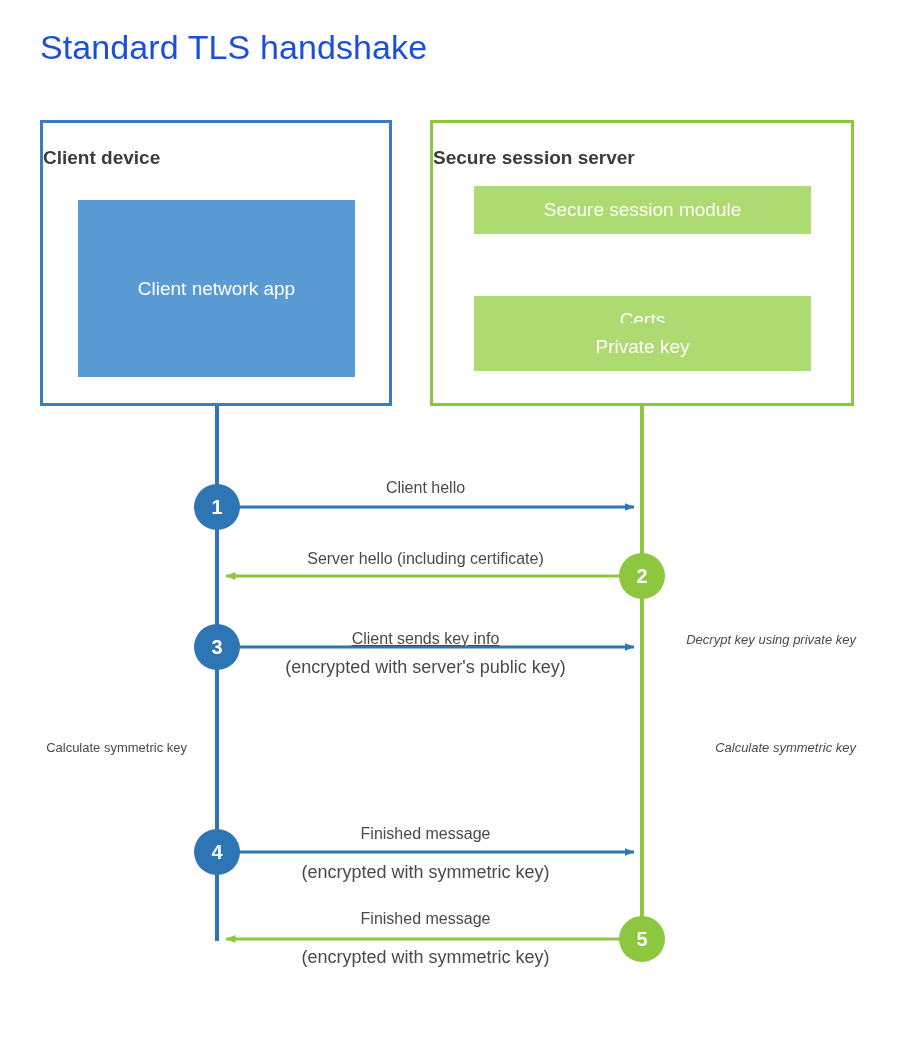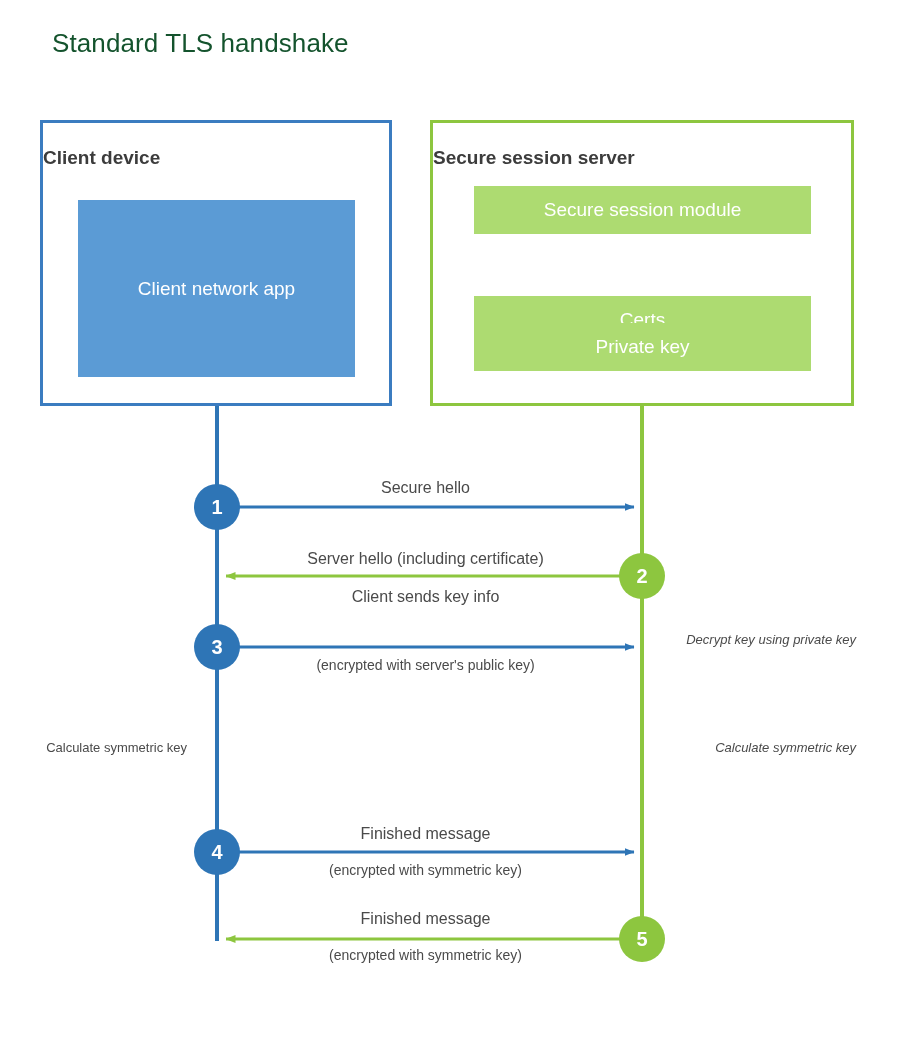--- a/index.html
+++ b/index.html
@@ -19,26 +19,25 @@
     left: 0; top: 0;
     width: 900px;
     height: 1058px;
   }
 
   
   .page-title {
     position: absolute;
     left: 40px;
     top: 28px;
-    font-size: 26px;
+    font-size: 34px;
     font-weight: 300;
-    color: #14532d;
+    color: #1d4ed8;
     letter-spacing: 0.1px;
     white-space: nowrap;
-    margin-left: 12px;
   }
 
   
   .party-box {
     position: absolute;
     background: #ffffff;
     box-sizing: border-box;
   }
   .party-box.client {
     left: 40px; top: 120px;
@@ -117,21 +116,21 @@
   .msg-label {
     position: absolute;
     font-size: 16px;
     color: #4a4a4a;
     text-align: center;
     white-space: nowrap;
     font-weight: 400;
   }
   .msg-sub {
     position: absolute;
-    font-size: 14px;
+    font-size: 18px;
     color: #4a4a4a;
     text-align: center;
     white-space: nowrap;
     font-weight: 400;
   }
 
   
   .side-note {
     position: absolute;
     font-size: 13px;
@@ -177,27 +176,27 @@
 </div>
 
 <div class="party-box server">
   <div class="party-title">Secure session server</div>
   <div class="server-bar b0">Secure session module</div>
   <div class="server-bar b1">Certs</div>
   <div class="server-bar b2">Private key</div>
 </div>
 
 <div class="step-circle blue" style="left:194px; top:484px;">1</div>
-<div class="msg-label" style="left:217px; top:479px; width:417px;">Secure hello</div>
+<div class="msg-label" style="left:217px; top:479px; width:417px;">Client hello</div>
 
 <div class="step-circle green" style="left:619px; top:553px;">2</div>
 <div class="msg-label" style="left:217px; top:550px; width:417px;">Server hello (including certificate)</div>
 
 <div class="step-circle blue" style="left:194px; top:624px;">3</div>
-<div class="msg-label" style="left:217px; top:588px; width:417px;">Client sends key info</div>
+<div class="msg-label" style="left:217px; top:630px; width:417px;text-decoration:underline;">Client sends key info</div>
 <div class="msg-sub" style="left:217px; top:657px; width:417px;">(encrypted with server's public key)</div>
 <div class="side-note left-align" style="left:676px; top:631px; width:180px;">Decrypt key using private key</div>
 
 <div class="side-note right-align" style="left:20px; top:739px; width:167px;">Calculate symmetric key</div>
 <div class="side-note left-align" style="left:676px; top:739px; width:180px;">Calculate symmetric key</div>
 
 <div class="step-circle blue" style="left:194px; top:829px;">4</div>
 <div class="msg-label" style="left:217px; top:825px; width:417px;">Finished message</div>
 <div class="msg-sub" style="left:217px; top:862px; width:417px;">(encrypted with symmetric key)</div>
 

